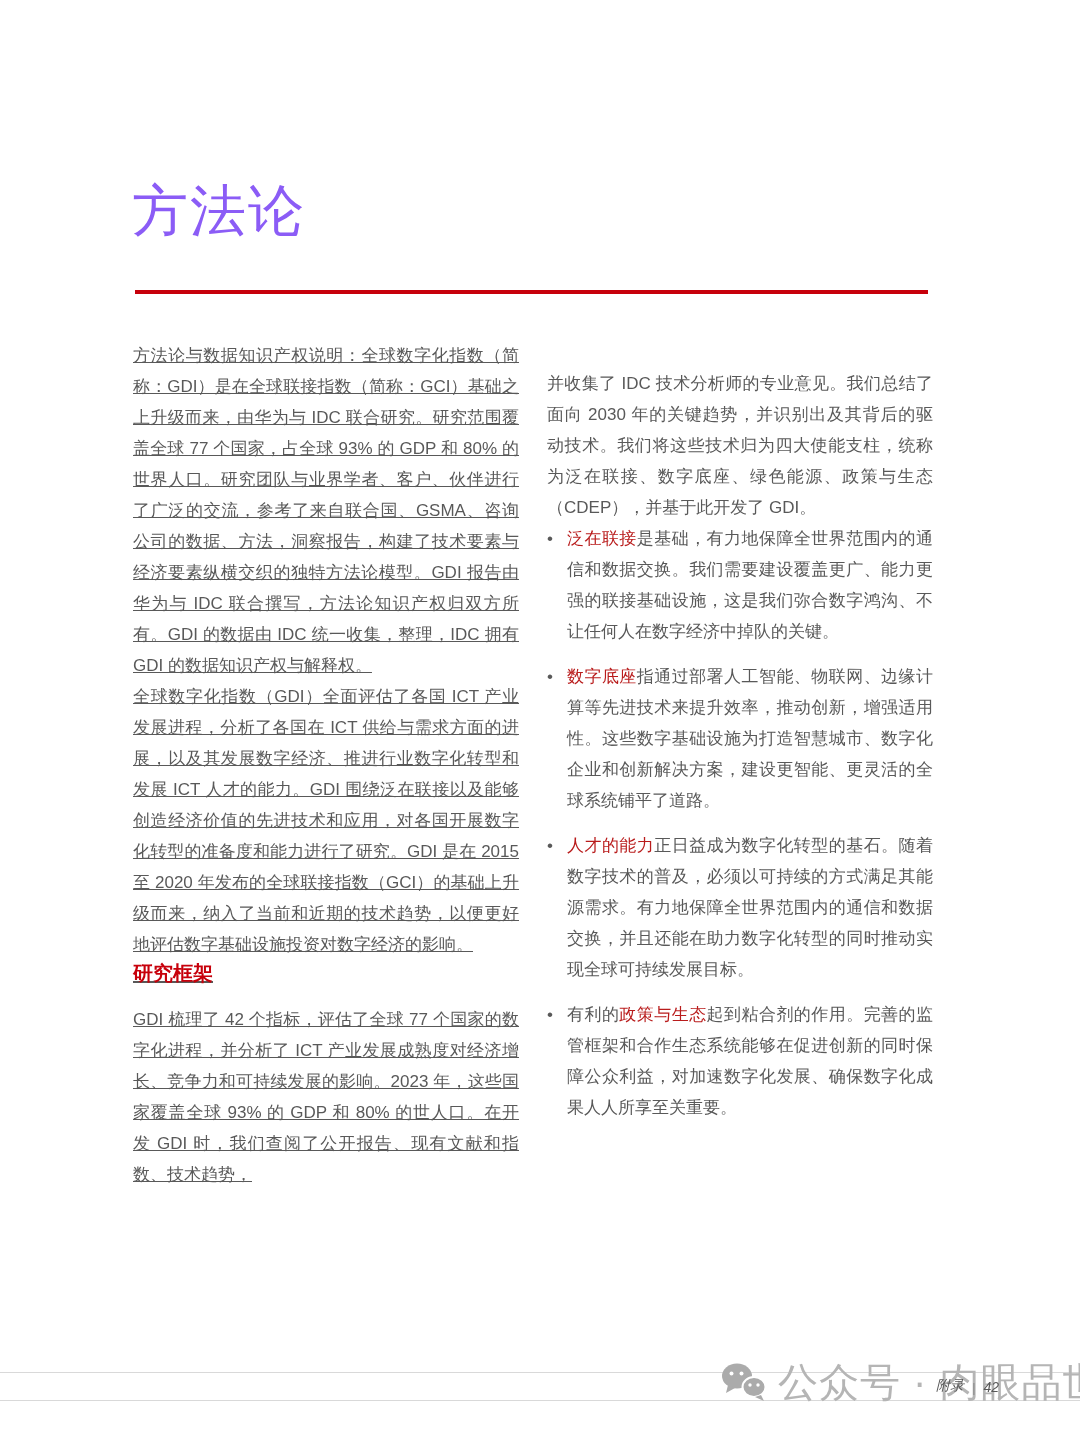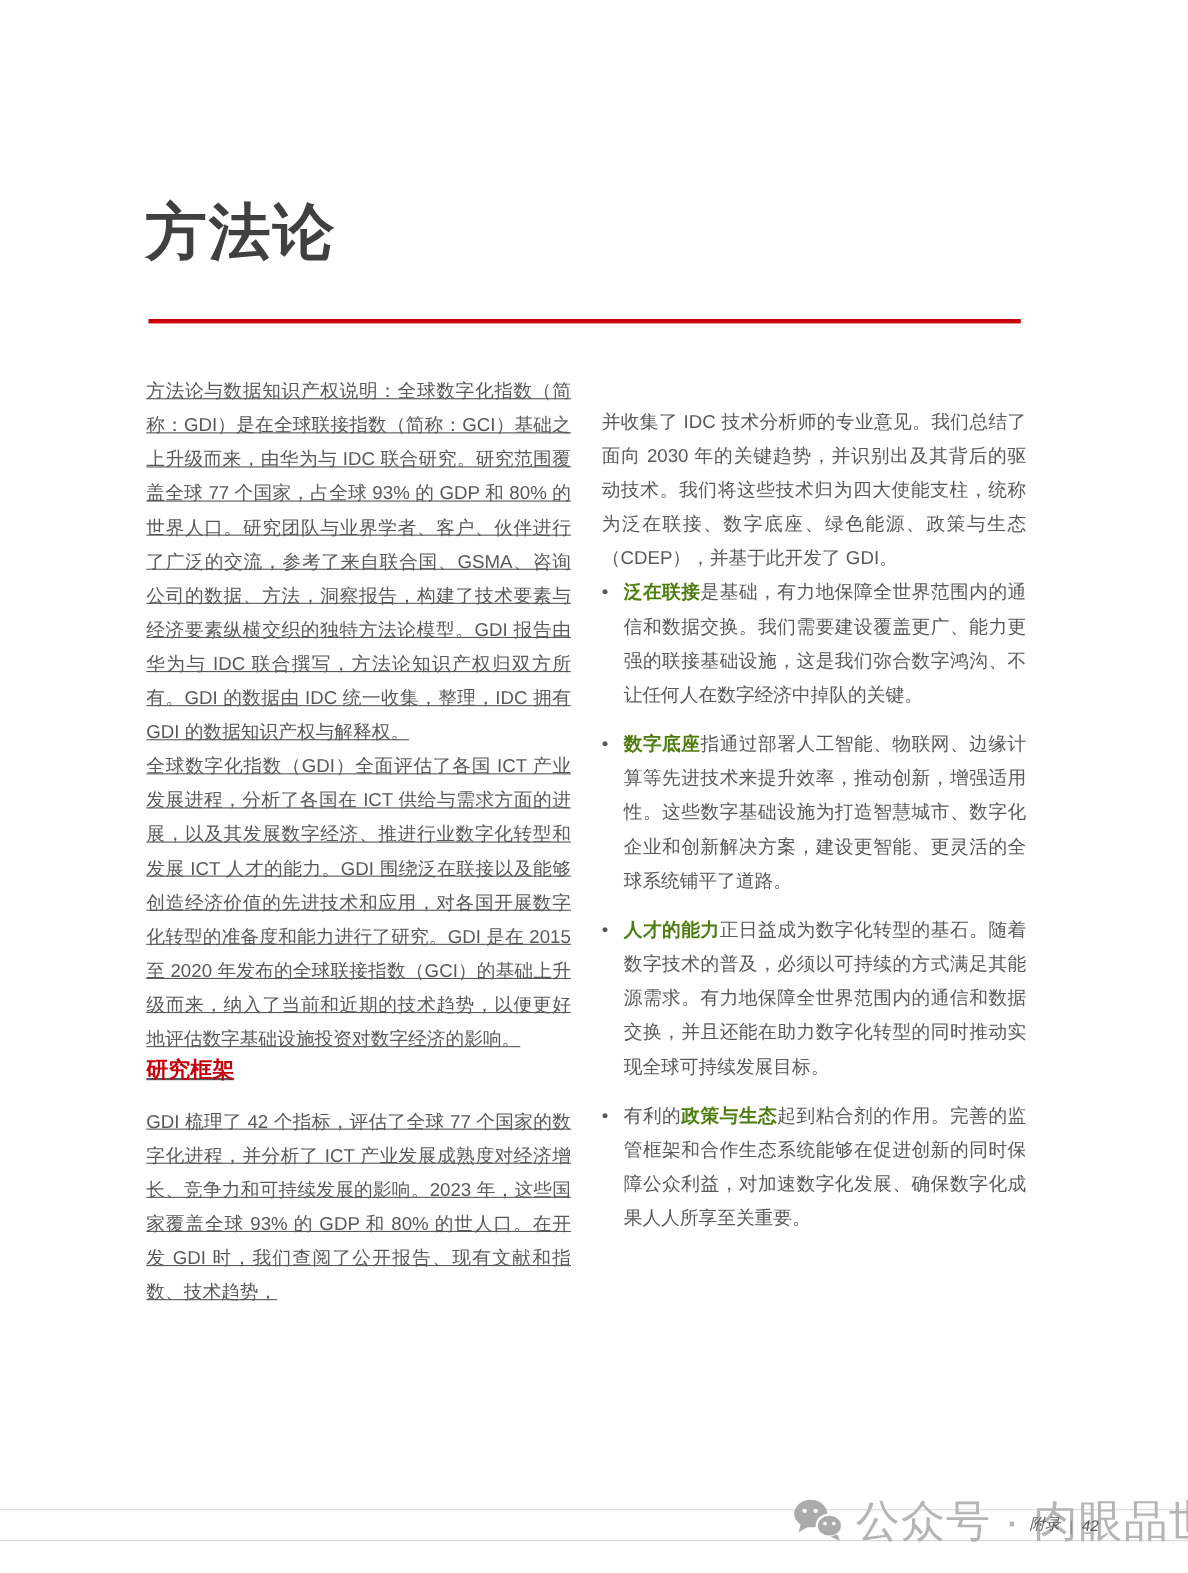--- a/index.html
+++ b/index.html
@@ -11,22 +11,22 @@
   .page {
     position: relative;
     width: 1080px; height: 1430px;
     background: #ffffff;
     overflow: hidden;
   }
   .page-title {
     position: absolute;
     left: 132px; top: 180px;
     font-size: 56px;
-    font-weight: bold;
-    color: #404040;
+    font-weight: normal;
+    color: #8b5cf6;
     letter-spacing: 2px;
     line-height: 1.1;
     margin: 0;
   }
   .title-rule {
     position: absolute;
     left: 135px; top: 290px;
     width: 793px; height: 4px;
     background: #C7000B;
   }
@@ -53,22 +53,22 @@
   .bullet {
     display: flex;
     margin: 0 0 14px 0;
   }
   .bullet .dot {
     flex: 0 0 20px;
     color: #595959;
   }
   .bullet .btxt { flex: 1; }
   .b {
-    font-weight: bold;
-    color: #4d7c0f;
+    font-weight: normal;
+    color: #b91c1c;
   }
   
   .footer-band {
     position: absolute;
     left: 0; top: 1372px;
     width: 1080px; height: 27px;
     border-top: 1px solid #d9d9d9;
     border-bottom: 1px solid #d9d9d9;
     background: #ffffff;
   }

